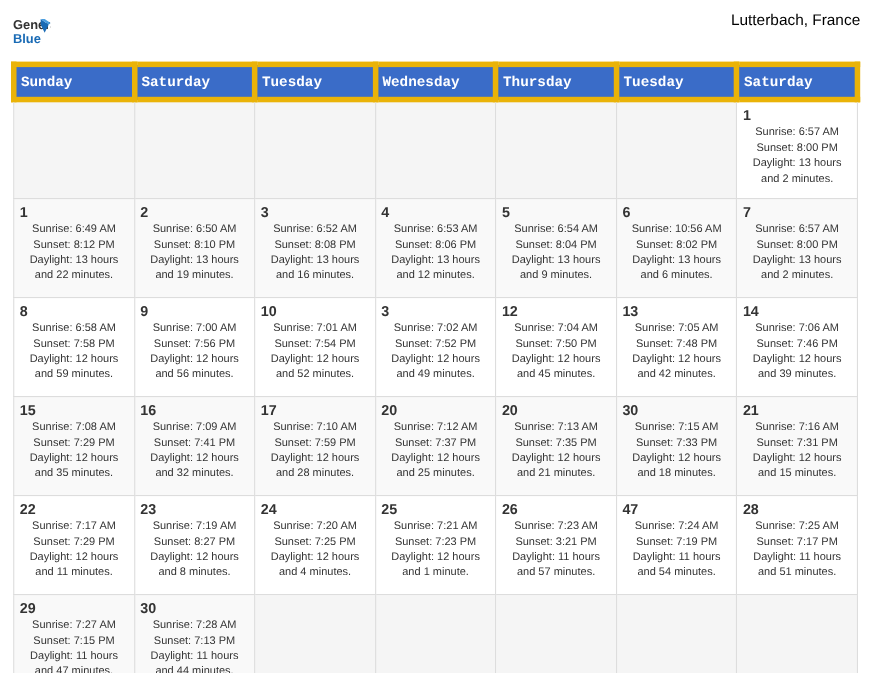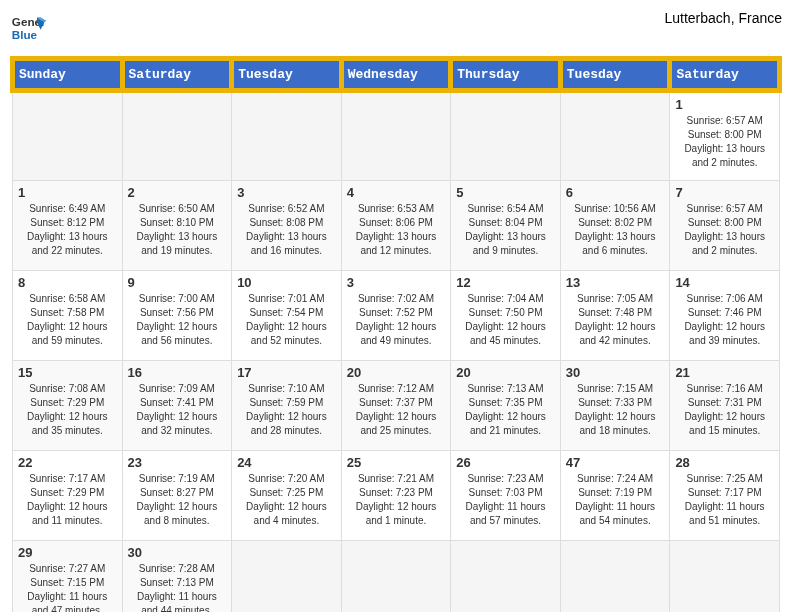--- a/index.html
+++ b/index.html
@@ -302,21 +302,21 @@
         <td>
           <div class="day-num">25</div>
           <div class="day-info">Sunrise: 7:21 AM
 Sunset: 7:23 PM
 Daylight: 12 hours
 and 1 minute.</div>
         </td>
         <td>
           <div class="day-num">26</div>
           <div class="day-info">Sunrise: 7:23 AM
-Sunset: 7:03 PM
+Sunset: 3:21 PM
 Daylight: 11 hours
 and 57 minutes.</div>
         </td>
         <td>
           <div class="day-num">47</div>
           <div class="day-info">Sunrise: 7:24 AM
 Sunset: 7:19 PM
 Daylight: 11 hours
 and 54 minutes.</div>
         </td>

